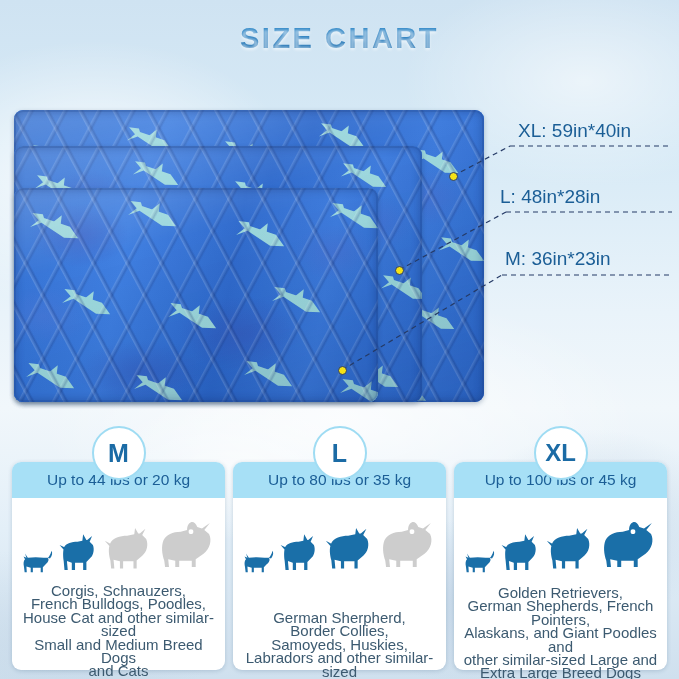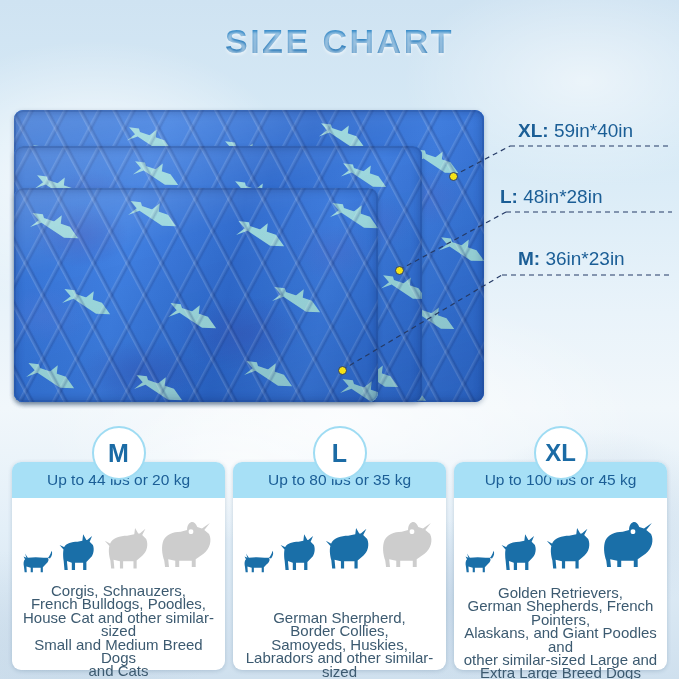--- a/index.html
+++ b/index.html
@@ -32,21 +32,21 @@
       radial-gradient(ellipse 150px 110px at 68% 74%, rgba(168,192,216,0.35), rgba(168,192,216,0) 74%),
       radial-gradient(ellipse 220px 120px at 8% 86%, rgba(186,206,224,0.40), rgba(186,206,224,0) 75%),
       radial-gradient(ellipse 200px 100px at 35% 30%, rgba(255,255,255,0.55), rgba(255,255,255,0) 72%);
   }
 
   
   .title {
     position: absolute;
     top: 22px; left: 0; right: 0;
     text-align: center;
-    font-size: 34px;
+    font-size: 29px;
     font-weight: bold;
     letter-spacing: 2.5px;
     color: #2277b8;
     background: linear-gradient(180deg, #3a93cf 0%, #2a7fc0 42%, #1f6ead 100%);
     -webkit-background-clip: text;
     background-clip: text;
     -webkit-text-fill-color: transparent;
     text-shadow: 0 2px 3px rgba(255,255,255,0.55);
     font-family: "Liberation Sans", sans-serif;
   }
@@ -115,24 +115,24 @@
 
   
   .labels { position: absolute; left: 0; top: 0; width: 679px; height: 679px; z-index: 5; pointer-events: none; }
   .size-label {
     position: absolute;
     color: #1b5e96;
     font-size: 19px;
     white-space: nowrap;
     font-family: "Liberation Sans", sans-serif;
   }
-  .size-label .code { font-weight: bold; margin-top: 35px; }
+  .size-label .code { font-weight: normal; margin-top: 35px; }
   #label-xl { left: 518px; top: 120px; }
   #label-l  { left: 500px; top: 186px; }
-  #label-m  { left: 518px; top: 248px; }
+  #label-m  { left: 505px; top: 248px; }
 
   .dot {
     position: absolute;
     width: 9px; height: 9px;
     border-radius: 50%;
     background: #f5e215;
     border: 1.5px solid #2a3c6b;
     z-index: 6;
   }
   #dot-xl { left: 449px; top: 172px; }

